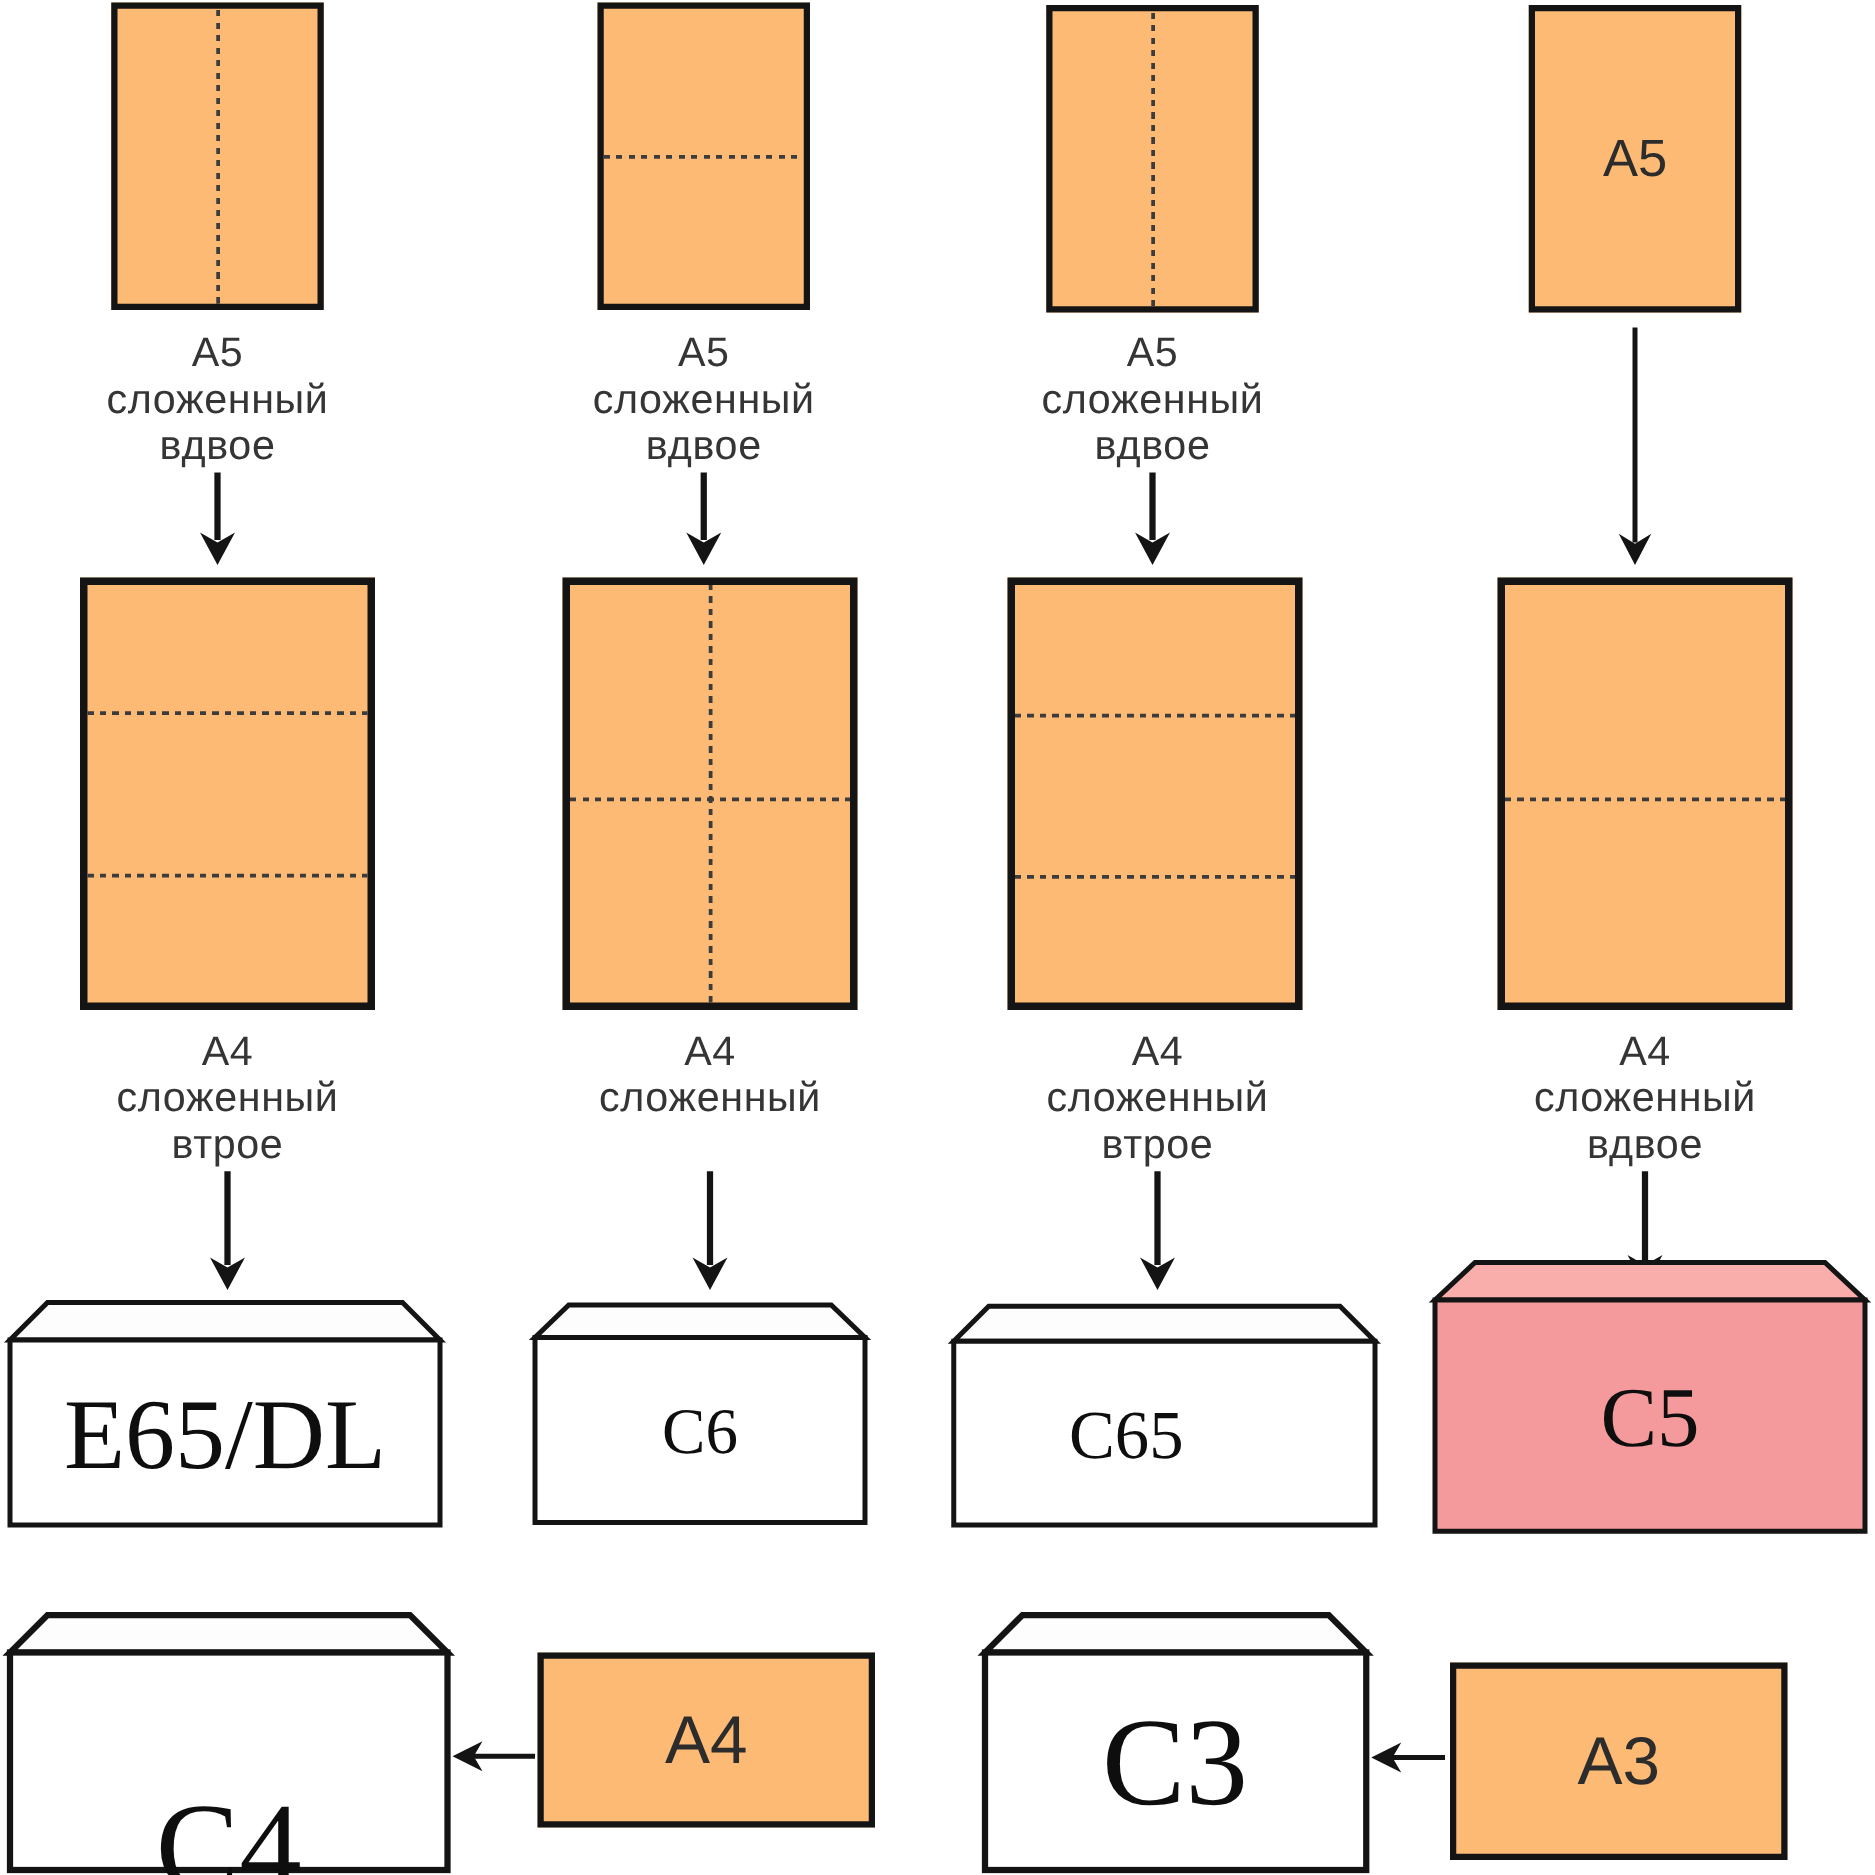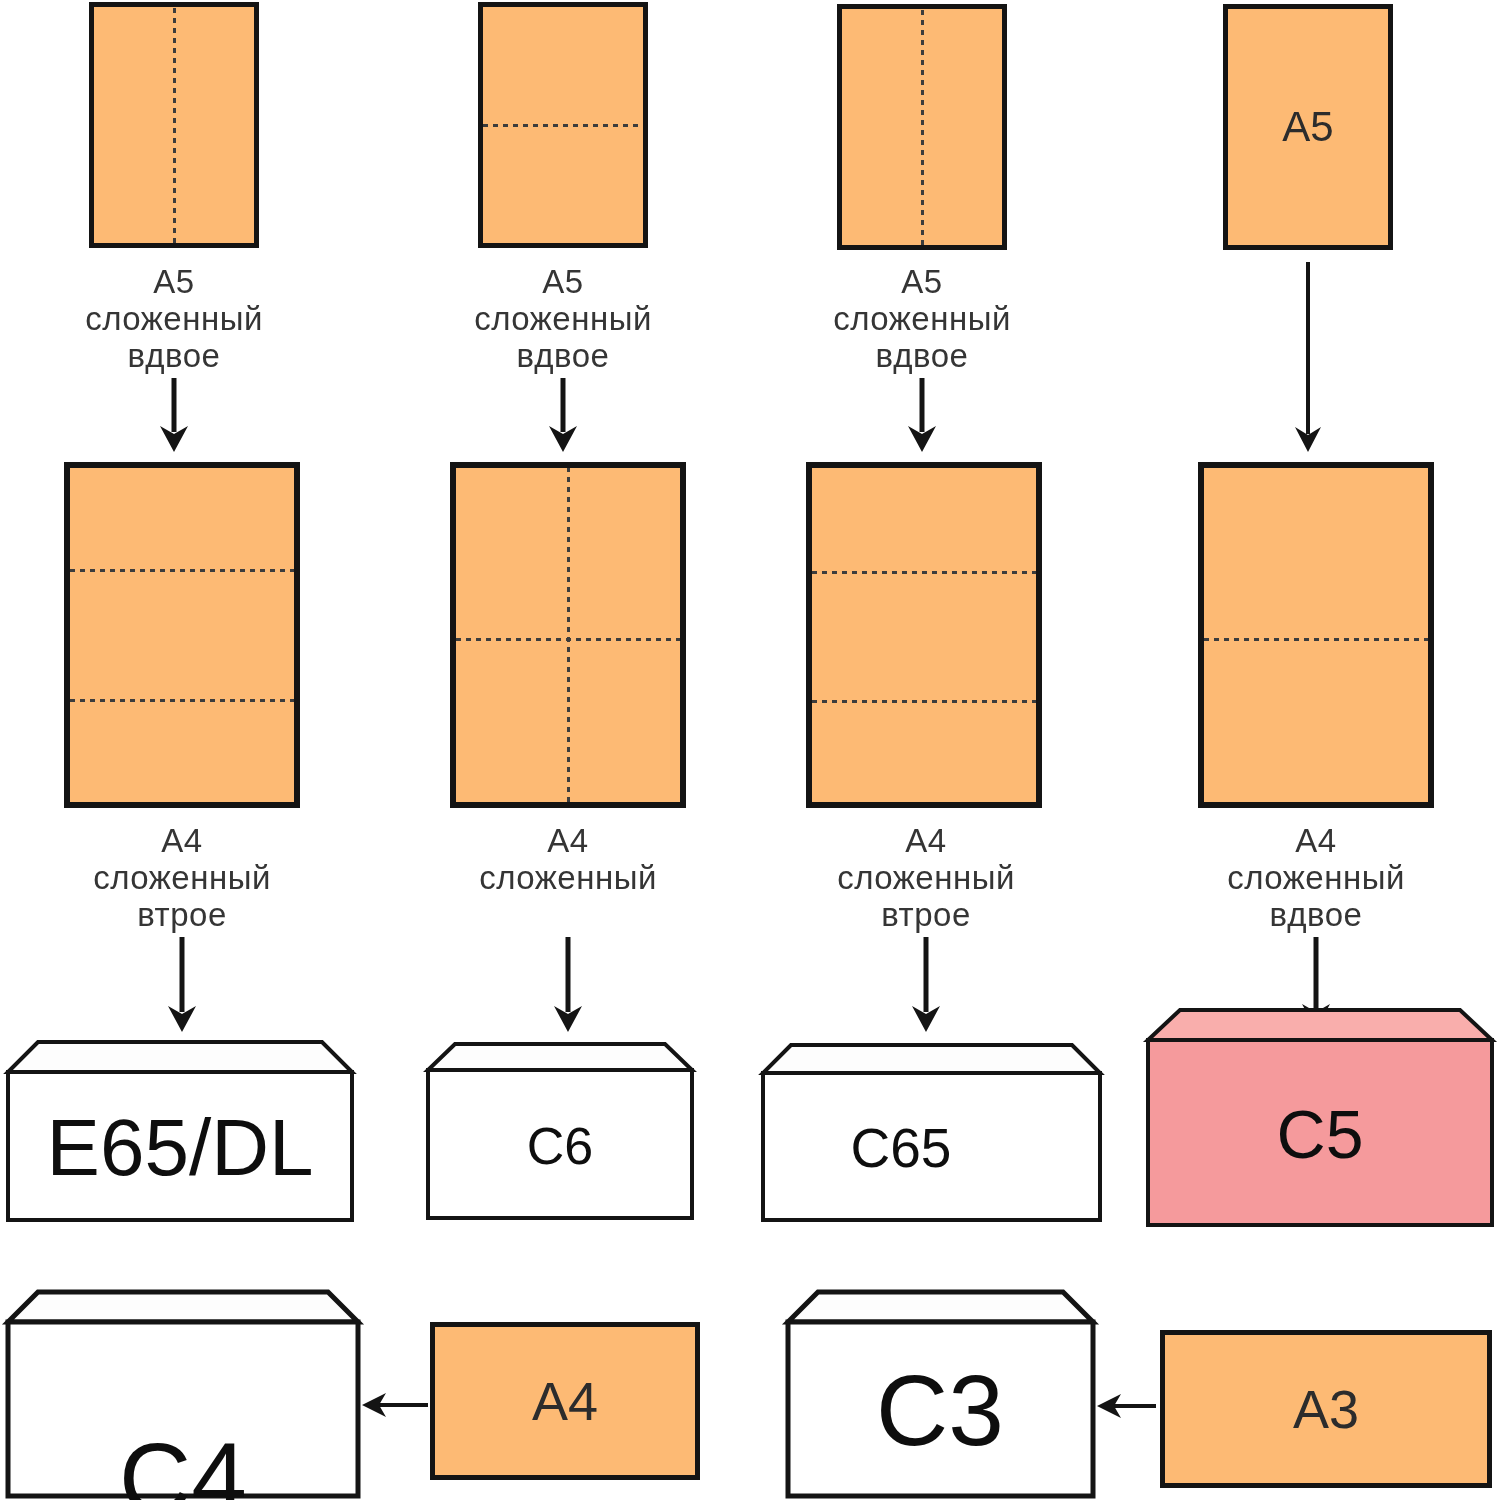--- a/index.html
+++ b/index.html
@@ -21,21 +21,21 @@
   }
   .caption{
     position:absolute;width:300px;text-align:center;color:#353535;
     font-size:33px;line-height:37px;letter-spacing:0.5px;
   }
   .sheet-inner-label{
     position:absolute;inset:0;display:flex;align-items:center;justify-content:center;
     font-size:42px;color:#2c2c2c;
   }
   .env-label{
-    position:absolute;transform:translate(-50%,-50%);color:#0e0e0e;line-height:1;white-space:nowrap;
+    position:absolute;transform:translate(-50%,-50%);color:#0e0e0e;line-height:1;white-space:nowrap;font-family:Liberation Serif, serif;
   }
   .svg-layer{position:absolute;left:0;top:0;}
 </style>
 </head>
 <body>
 
 <div class="stage">
 
   <svg class="svg-layer" width="1500" height="1500" viewBox="0 0 1500 1500">
 
@@ -180,23 +180,23 @@
     <div>вдвое</div>
   </div>
 
   <div class="env-label" style="left:180px;top:1148px;font-size:80px;">E65/DL</div>
   <div class="env-label" style="left:560px;top:1146px;font-size:52px;">C6</div>
   <div class="env-label" style="left:901px;top:1148px;font-size:55px;">C65</div>
   <div class="env-label" style="left:1320px;top:1134px;font-size:68px;">C5</div>
 
   <div class="env-label" style="left:183px;top:1478px;font-size:100px;">C4</div>
 
-  <div class="sheet" style="left:430px;top:1322px;width:270px;height:158px;">
+  <div class="sheet" style="left:430px;top:1322px;width:270px;height:140px;">
     <div class="sheet-inner-label" style="font-size:54px;">A4</div>
   </div>
 
   <div class="env-label" style="left:940px;top:1410px;font-size:100px;">C3</div>
 
-  <div class="sheet" style="left:1160px;top:1330px;width:332px;height:158px;padding-left:32px;">
+  <div class="sheet" style="left:1160px;top:1330px;width:270px;height:158px;padding-left:32px;">
     <div class="sheet-inner-label" style="font-size:54px;">A3</div>
   </div>
 
 </div>
 
 </body></html>

